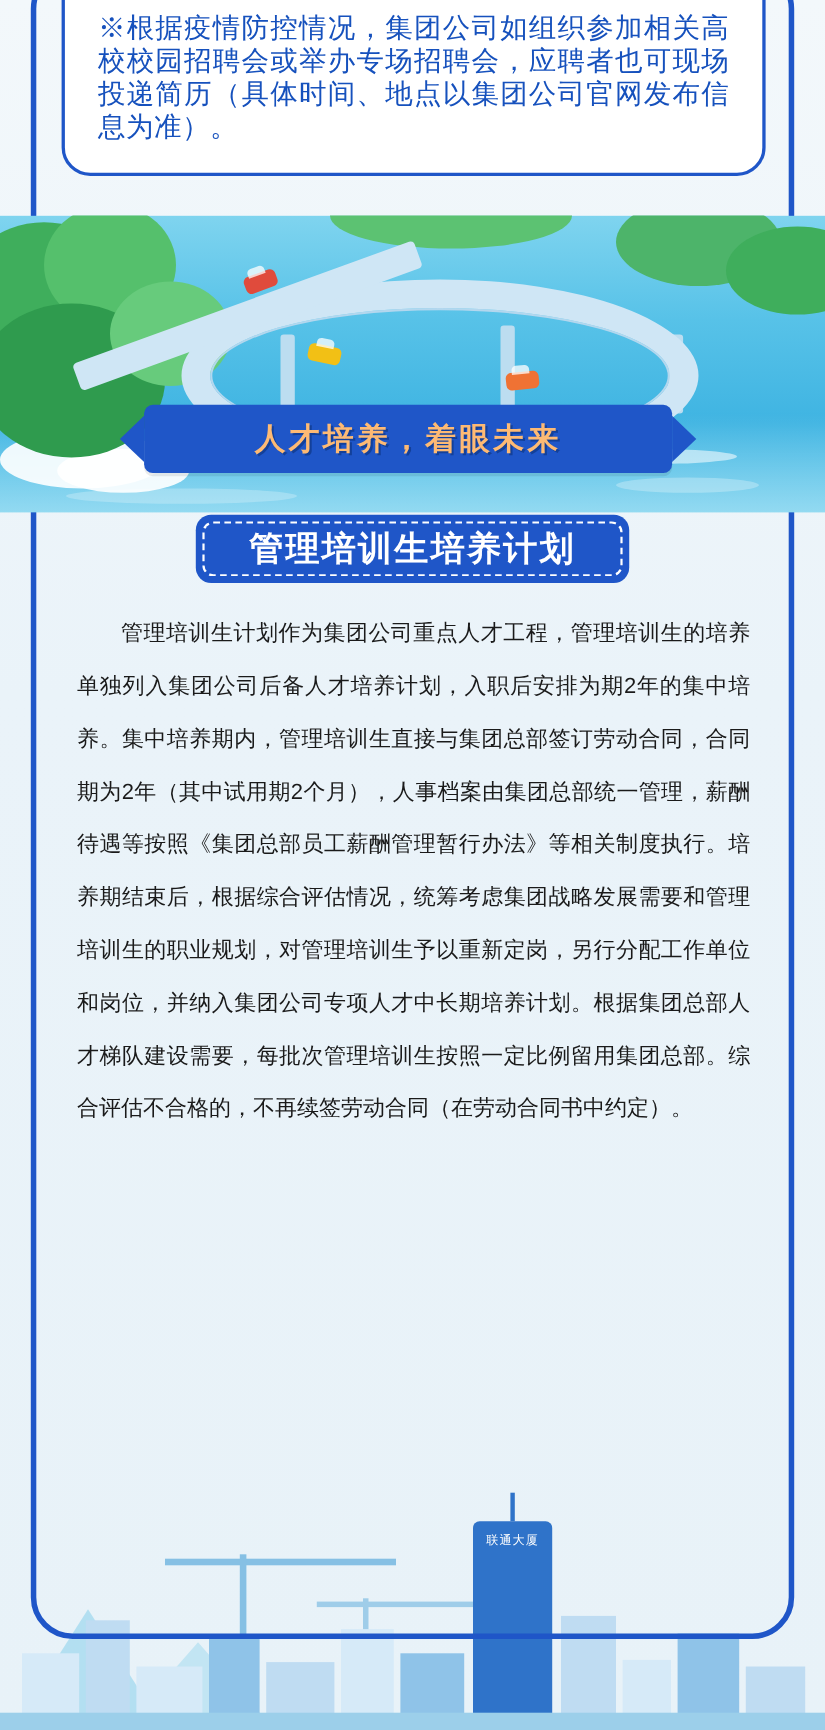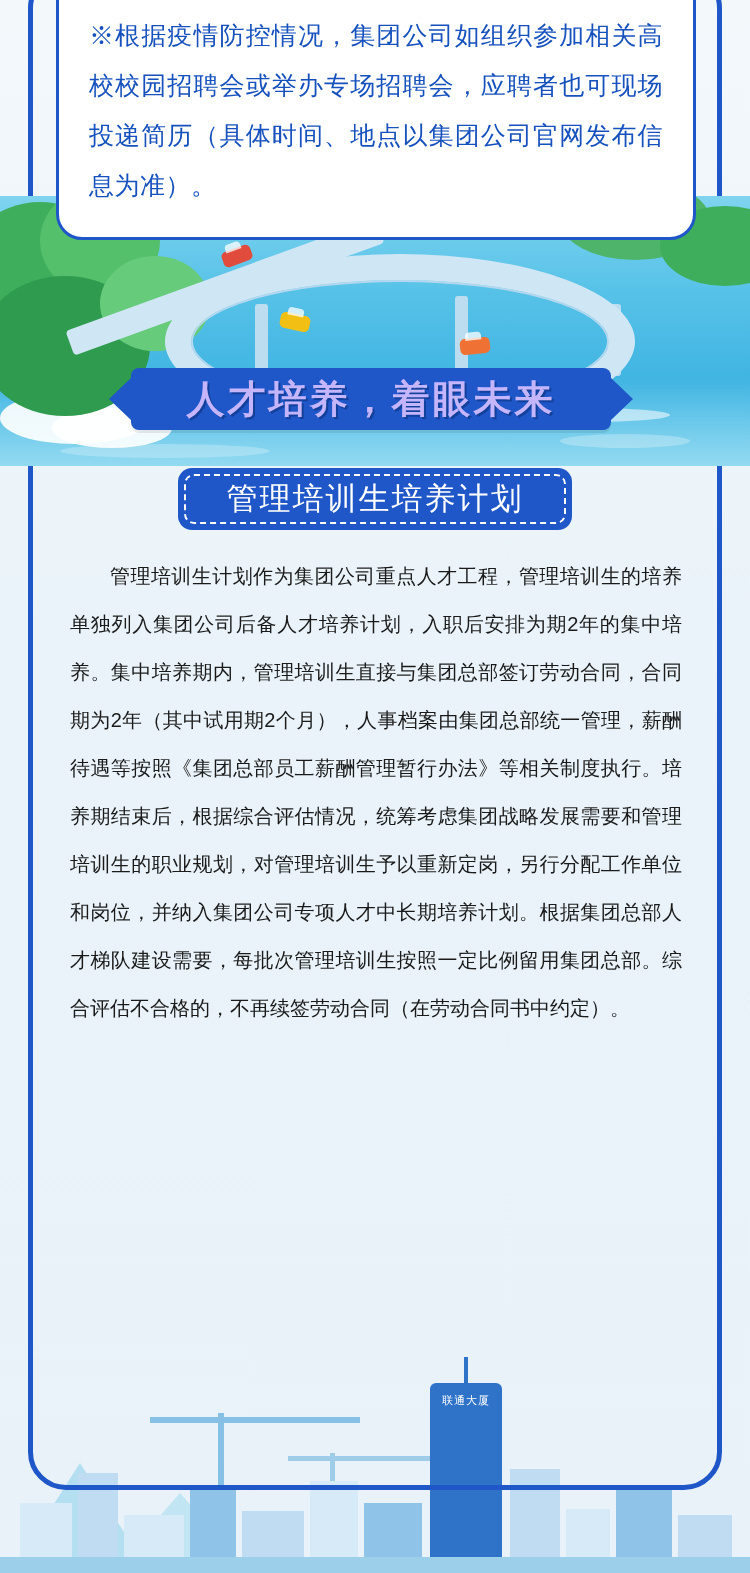--- a/index.html
+++ b/index.html
@@ -48,24 +48,24 @@
     padding: 34px 30px 26px 30px;
     background: #ffffff;
     border: 3px solid #1f56c8;
     border-radius: 26px;
     z-index: 7;
   }
   .notice-card p {
     margin: 0;
     color: #1651bd;
     font-size: 25px;
-    line-height: 50px;
+    line-height: 30px;
     letter-spacing: 0.5px;
     text-align: justify;
-    font-family: Liberation Serif, serif;
+    font-family: Liberation Sans, sans-serif;
   }
 
   
   .illustration {
     position: absolute;
     left: 0;
     top: 196px;
     width: 750px;
     height: 270px;
     overflow: hidden;
@@ -161,22 +161,22 @@
     content:"";
     position:absolute;
     top: 10px;
     width: 0; height: 0;
     border-top: 21px solid transparent;
     border-bottom: 21px solid transparent;
   }
   .banner-title:before{ left:-22px; border-right: 22px solid #1f56c8;}
   .banner-title:after{ right:-22px; border-left: 22px solid #1f56c8;}
   .banner-title span {
-    color: #c4b5fd;
-    font-size: 38px;
+    color: #fdba74;
+    font-size: 28px;
     font-weight: bold;
     letter-spacing: 3px;
     text-shadow: 2px 2px 0 #13409a;
   }
 
   .sub-title {
     position: absolute;
     left: 178px;
     top: 468px;
     width: 394px;
@@ -193,21 +193,21 @@
     inset: 6px;
     border: 2px dashed #ffffff;
     border-radius: 10px;
     box-sizing: border-box;
     pointer-events: none;
   }
   .sub-title span {
     position: relative;
     color: #ffffff;
     font-size: 31px;
-    font-weight: normal;
+    font-weight: bold;
     letter-spacing: 2px;
   }
 
   
   .body-text {
     position: absolute;
     left: 70px;
     top: 552px;
     width: 612px;
     z-index: 8;

